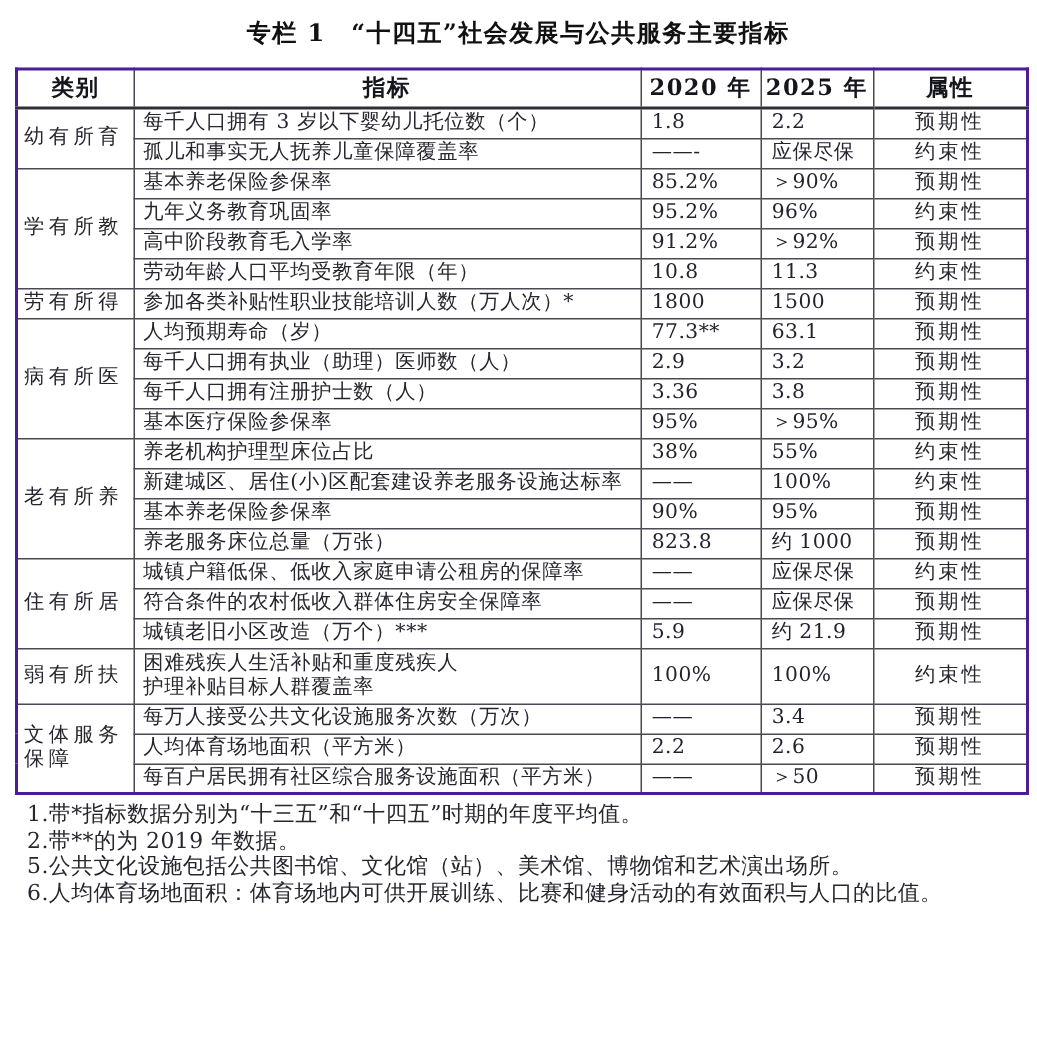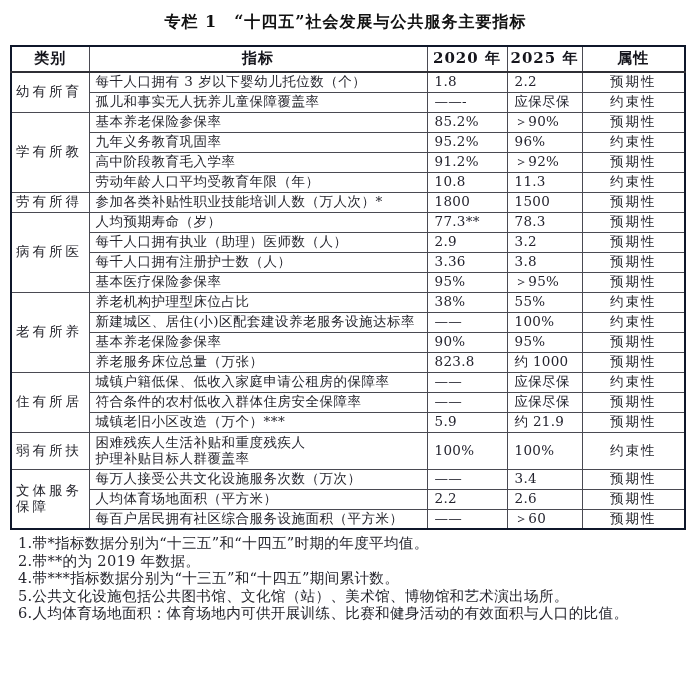--- a/index.html
+++ b/index.html
@@ -10,21 +10,21 @@
   }
   .page{position:relative;width:691px;height:554px;}
   .doc-title{
     margin:0;padding-top:12px;height:26px;
     text-align:center;font-size:16px;font-weight:bold;color:#111;
     letter-spacing:1px;
   }
   table.indicators{
     border-collapse:collapse;table-layout:fixed;
     margin:7px 0 0 10px;width:674px;
-    border:2px solid #0f172a;
+    border:2px solid #4c1d95;
   }
   .indicators th,.indicators td{
     border:1px solid #4a4a52;
     font-size:13.5px;line-height:1.18;
     overflow:hidden;
   }
   .indicators thead th{
     height:24px;font-size:15px;font-weight:bold;color:#15151c;
     text-align:center;letter-spacing:1px;padding:0 2px;
   }
@@ -123,21 +123,21 @@
         <td class="ind">参加各类补贴性职业技能培训人数（万人次）*</td>
         <td class="val">1800</td>
         <td class="val">1500</td>
         <td class="attr">预期性</td>
       </tr>
 
       <tr>
         <td class="cat" rowspan="4">病有所医</td>
         <td class="ind">人均预期寿命（岁）</td>
         <td class="val">77.3**</td>
-        <td class="val">78.3</td>
+        <td class="val">63.1</td>
         <td class="attr">预期性</td>
       </tr>
       <tr>
         <td class="ind">每千人口拥有执业（助理）医师数（人）</td>
         <td class="val">2.9</td>
         <td class="val">3.2</td>
         <td class="attr">预期性</td>
       </tr>
       <tr>
         <td class="ind">每千人口拥有注册护士数（人）</td>
@@ -216,27 +216,26 @@
       </tr>
       <tr>
         <td class="ind">人均体育场地面积（平方米）</td>
         <td class="val">2.2</td>
         <td class="val">2.6</td>
         <td class="attr">预期性</td>
       </tr>
       <tr>
         <td class="ind">每百户居民拥有社区综合服务设施面积（平方米）</td>
         <td class="val">——</td>
-        <td class="val">＞60</td>
+        <td class="val">＞50</td>
         <td class="attr">预期性</td>
       </tr>
     </tbody>
   </table>
 
   <div class="notes">
     <p>1.带*指标数据分别为“十三五”和“十四五”时期的年度平均值。</p>
     <p>2.带**的为 2019 年数据。</p>
-    <p>4.带***指标数据分别为“十三五”和“十四五”期间累计数。</p>
     <p>5.公共文化设施包括公共图书馆、文化馆（站）、美术馆、博物馆和艺术演出场所。</p>
     <p>6.人均体育场地面积：体育场地内可供开展训练、比赛和健身活动的有效面积与人口的比值。</p>
   </div>
 
 </div>
 
 </body></html>

